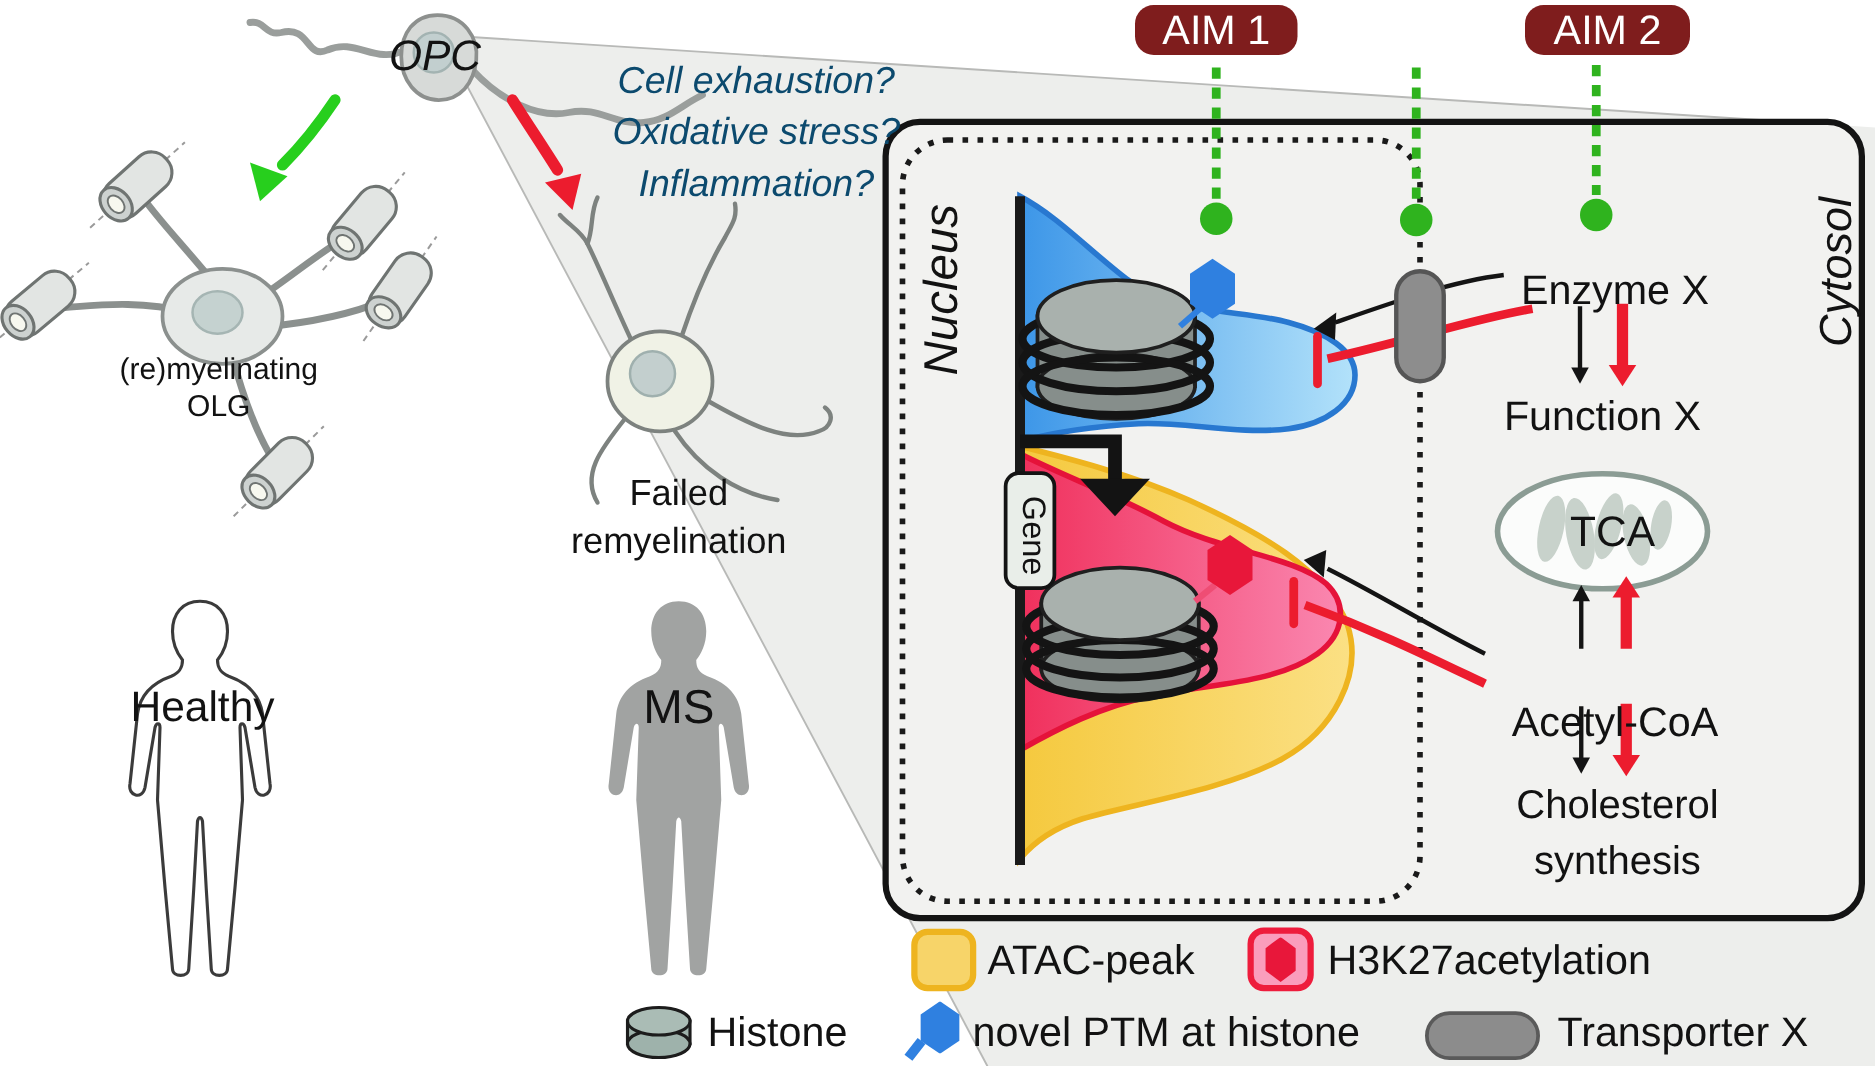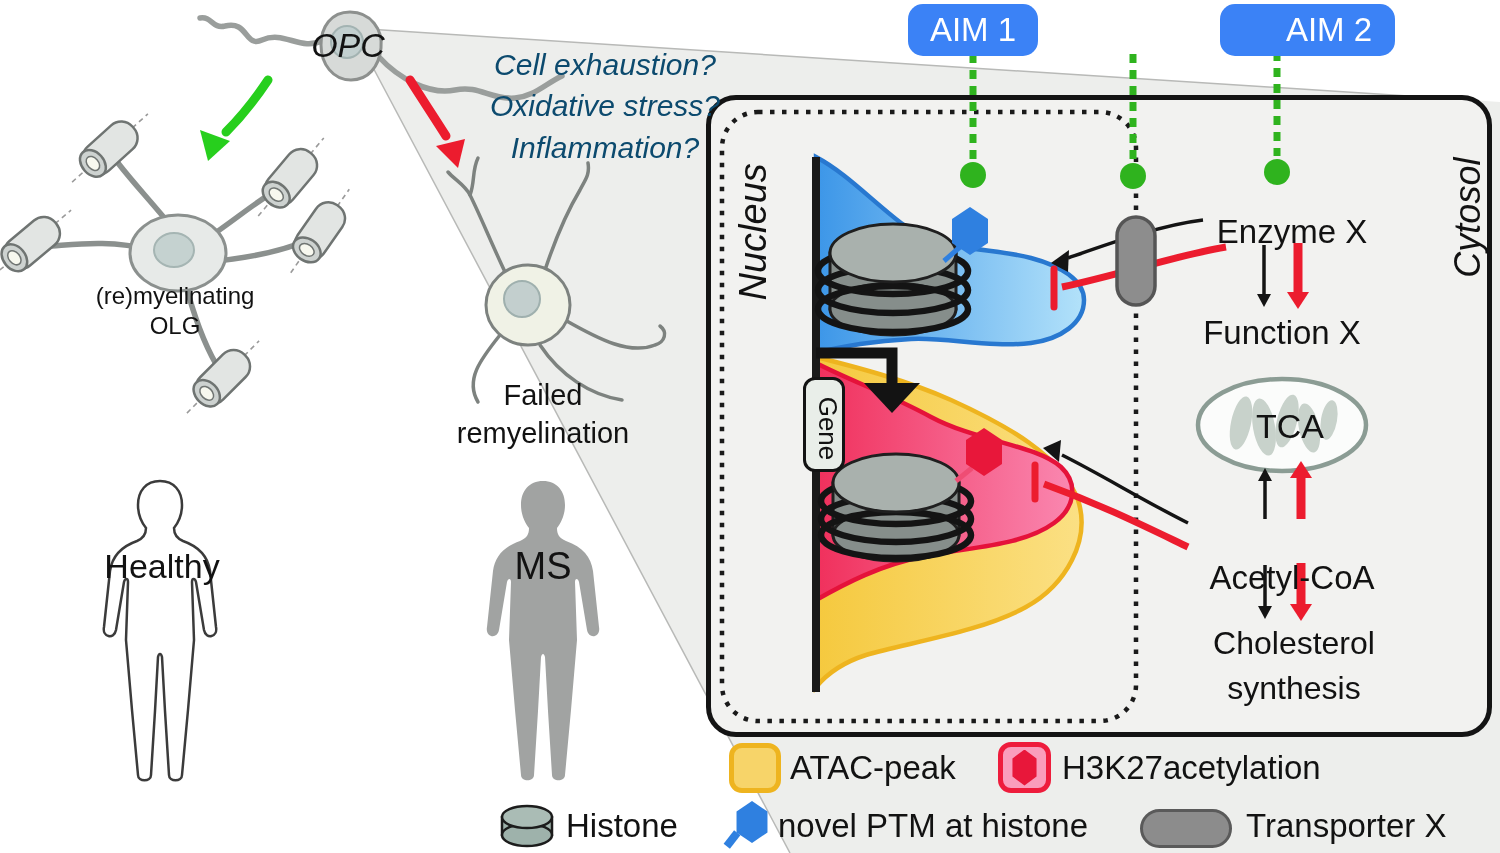--- a/index.html
+++ b/index.html
@@ -2,21 +2,21 @@
 <html><head>
 <meta charset="utf-8">
 <style>
   html,body{margin:0;padding:0;background:#fff;}
   #stage{position:relative;width:1500px;height:853px;overflow:hidden;background:#ffffff;
          font-family:"Liberation Sans",sans-serif;color:#121212;}
   svg{display:block;}
   .abs{position:absolute;}
   .lbl{position:absolute;text-align:center;line-height:1.2;}
   
-  .aim{position:absolute;top:4px;height:52px;border-radius:15px;background:#3b82f6;
+  .aim{position:absolute;top:4px;height:40px;border-radius:15px;background:#7f1d1d;
        color:#fff;font-size:33px;display:flex;align-items:center;justify-content:center;}
   
   #main-box{position:absolute;left:706px;top:95px;width:786px;height:642px;box-sizing:border-box;
             border:5px solid #141414;border-radius:30px;background:#f2f2f0;}
   .vert{transform:rotate(-90deg);font-style:italic;}
   #gene-box{position:absolute;left:92px;top:277px;width:42px;height:95px;box-sizing:border-box;
             border:3.5px solid #141414;border-radius:12px;background:#e9eee9;}
   #gene-box span{position:absolute;left:-27px;top:33px;width:96px;text-align:center;
             font-size:26px;transform:rotate(90deg);}
   
@@ -214,21 +214,21 @@
   <svg class="abs" style="left:0;top:0" width="1500" height="853" viewBox="0 0 1500 853">
     <line x1="973" y1="54" x2="973" y2="160" stroke="#2fb31e" stroke-width="7" stroke-dasharray="9 7"></line>
     <line x1="1133" y1="54" x2="1133" y2="160" stroke="#2fb31e" stroke-width="7" stroke-dasharray="9 7"></line>
     <line x1="1277" y1="52" x2="1277" y2="156" stroke="#2fb31e" stroke-width="7" stroke-dasharray="9 7"></line>
     <circle cx="973" cy="175" r="13" fill="#2fb31e"></circle>
     <circle cx="1133" cy="176" r="13" fill="#2fb31e"></circle>
     <circle cx="1277" cy="172" r="13" fill="#2fb31e"></circle>
   </svg>
 
   <div class="aim" style="left:908px;width:130px;">AIM 1</div>
-  <div class="aim" style="left:1220px;width:132px;padding-left:43px;">AIM 2</div>
+  <div class="aim" style="left:1220px;width:132px;">AIM 2</div>
 
   <div class="lbl" style="left:298px;top:25px;width:100px;font-size:34px;font-style:italic;">OPC</div>
   <div class="lbl" style="left:435px;top:44px;width:340px;font-size:30px;font-style:italic;color:#0c4a6e;line-height:1.38;">
     <div>Cell exhaustion?</div>
     <div>Oxidative stress?</div>
     <div>Inflammation?</div>
   </div>
   <div class="lbl" style="left:70px;top:281px;width:210px;font-size:24px;line-height:1.25;">
     <div>(re)myelinating</div>
     <div>OLG</div>

